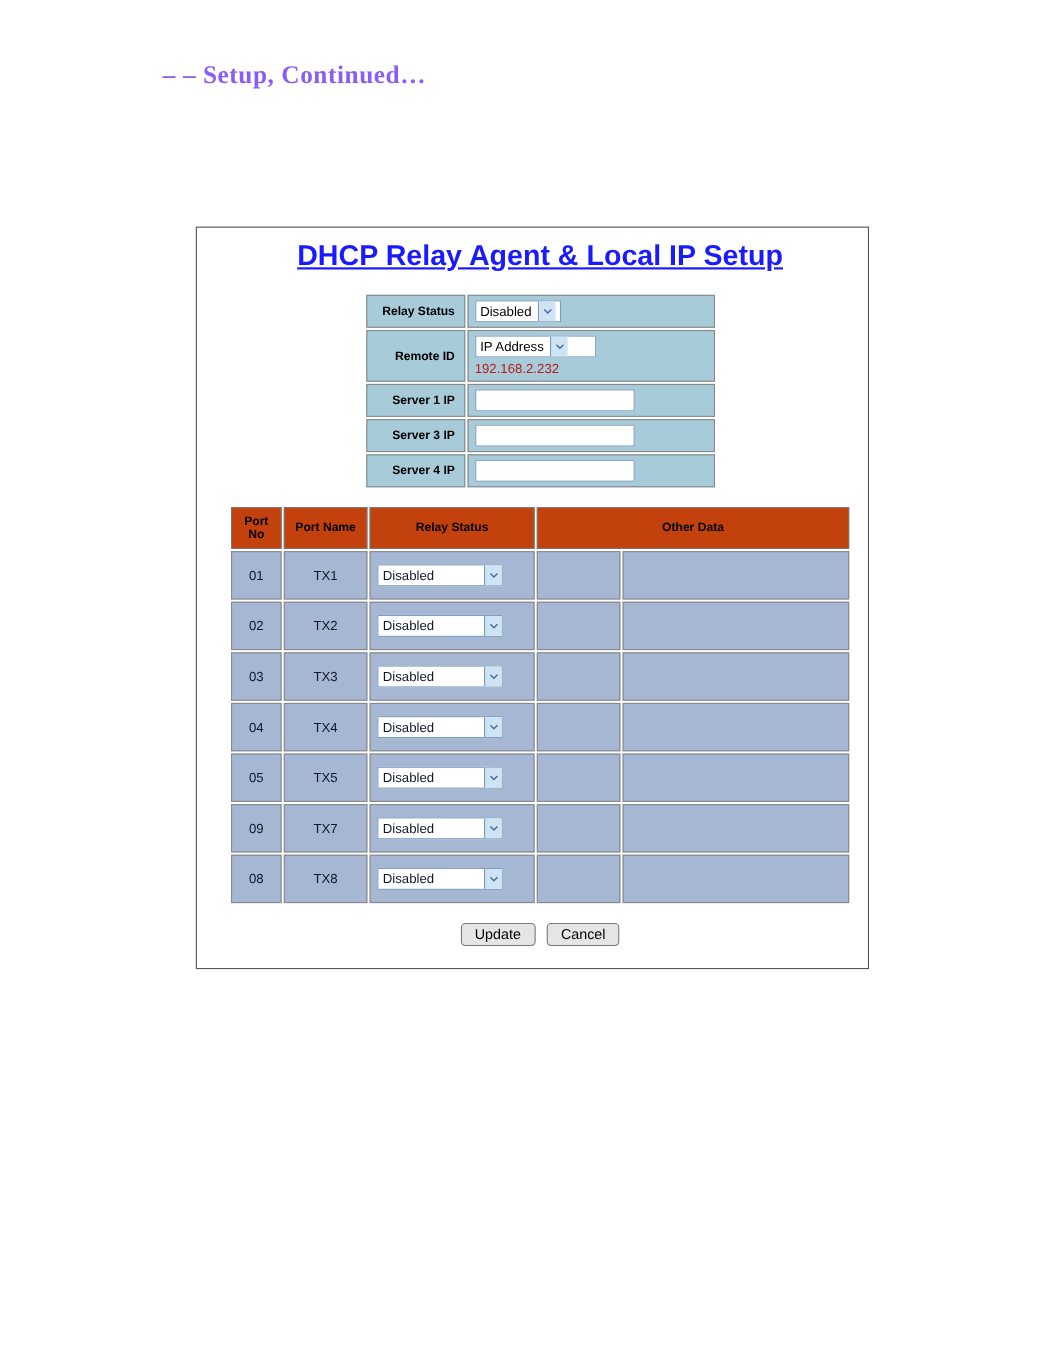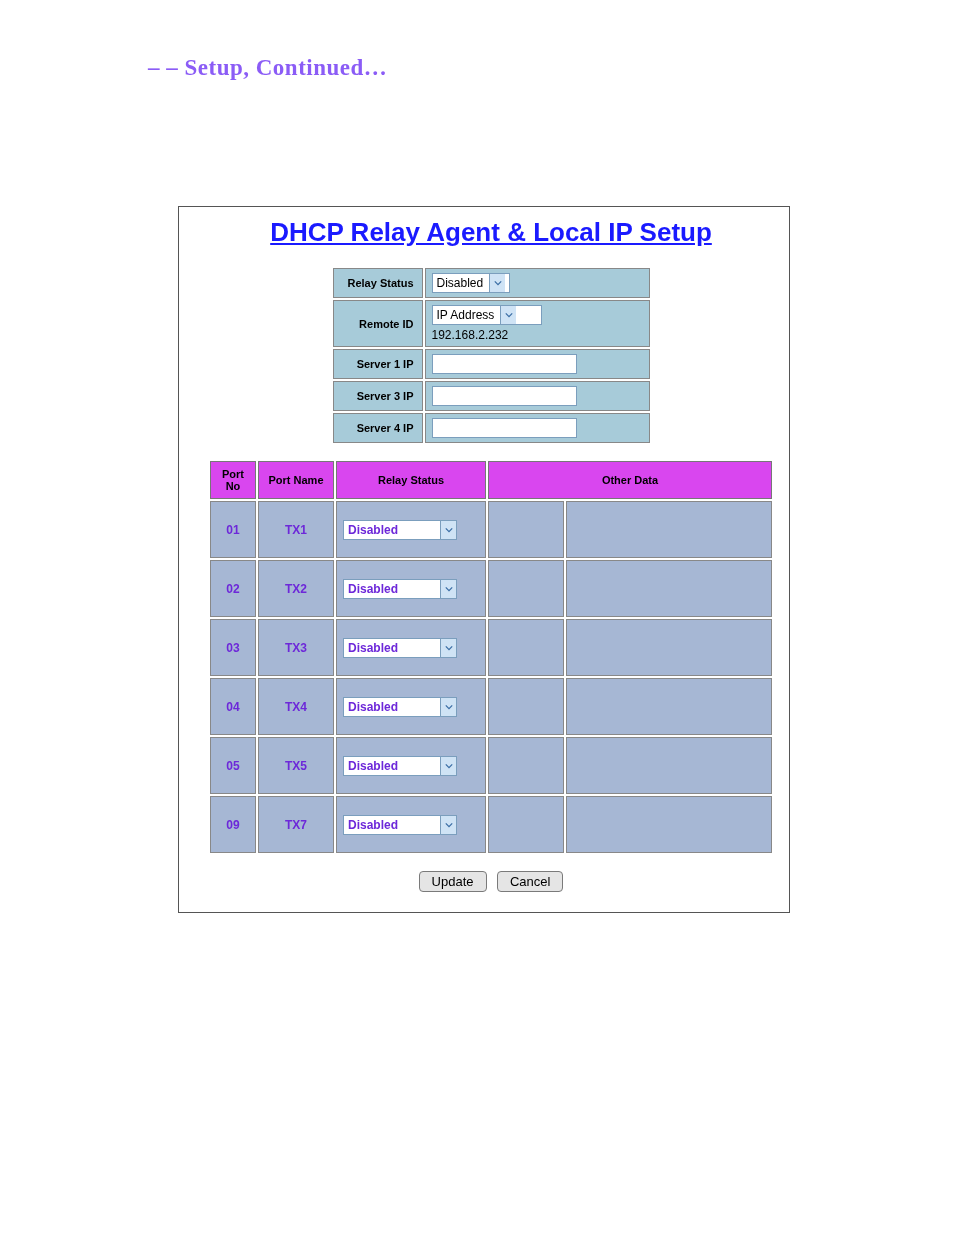--- a/index.html
+++ b/index.html
@@ -88,47 +88,46 @@
       background: #fff;
       border: 1px solid #7b9ebd;
       height: 20px;
       width: 145px;
       font-size: 12px;
       padding: 0 3px;
     }
     .remoteid-sub {
       font-size: 12px;
       margin-top: 3px;
-      color: #000000;
+      color: #b91c1c;
     }
     
     .ports-table {
       width: 100%;
       border-collapse: separate;
       border-spacing: 2px;
       margin-top: 14px;
     }
     .ports-table th {
-      background: #d946ef;
+      background: #c2410c;
       color: #000;
       font-weight: bold;
       font-size: 11px;
       padding: 6px 4px;
       border: 1px solid #777;
     }
     .ports-table td {
       background: #a6b7d4;
       text-align: center;
       font-size: 12px;
-      color: #6d28d9;
+      color: #0f172a;
       padding: 4px;
       border: 1px solid #888;
-      height: 57px;
+      height: 44px;
       vertical-align: middle;
-      font-weight: bold;
     }
     .ports-table td.relay-cell { text-align: left; padding-left: 6px; }
     .col-portno { width: 46px; }
     .col-portname { width: 76px; }
     .col-relay { width: 150px; }
     .col-other1 { width: 76px; }
     .col-other2 { width: auto; }
     .ports-table .dd { width: 114px; justify-content: space-between; }
     .ports-table .dd-text { flex: 1; }
     
@@ -298,20 +297,34 @@
                 <span class="dd-text">Disabled</span>
                 <span class="dd-arrow">
                   <svg viewBox="0 0 10 10">
                     <path d="M1 3 L5 7 L9 3" fill="none" stroke="#3b6ea5" stroke-width="1.6"></path>
                   </svg>
                 </span>
               </div></td>
             <td></td>
             <td></td>
           </tr>
+          <tr>
+            <td>08</td>
+            <td>TX8</td>
+            <td class="relay-cell"><div class="dd">
+                <span class="dd-text">Disabled</span>
+                <span class="dd-arrow">
+                  <svg viewBox="0 0 10 10">
+                    <path d="M1 3 L5 7 L9 3" fill="none" stroke="#3b6ea5" stroke-width="1.6"></path>
+                  </svg>
+                </span>
+              </div></td>
+            <td></td>
+            <td></td>
+          </tr>
         </tbody>
     </table>
 
     <div class="button-row">
       <button class="btn">Update</button>
       <button class="btn">Cancel</button>
     </div>
   </div>
 
 </div>

